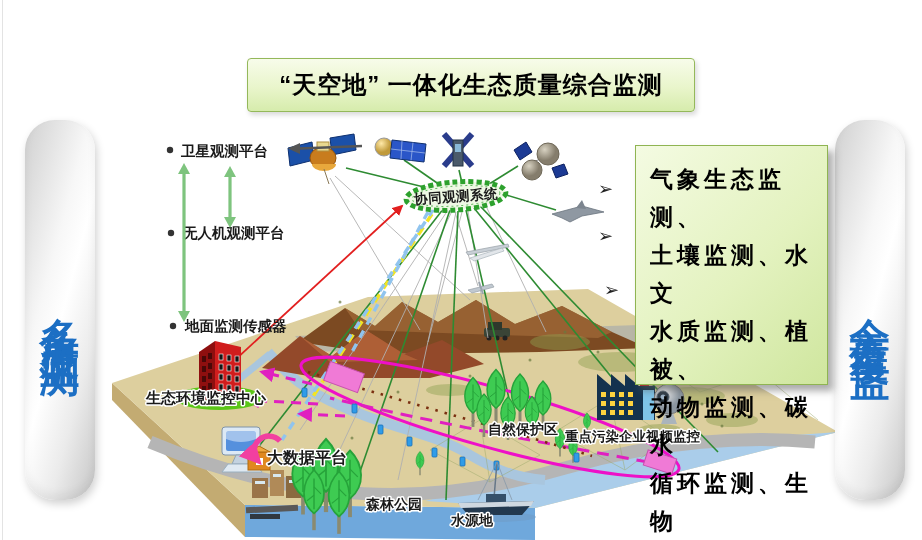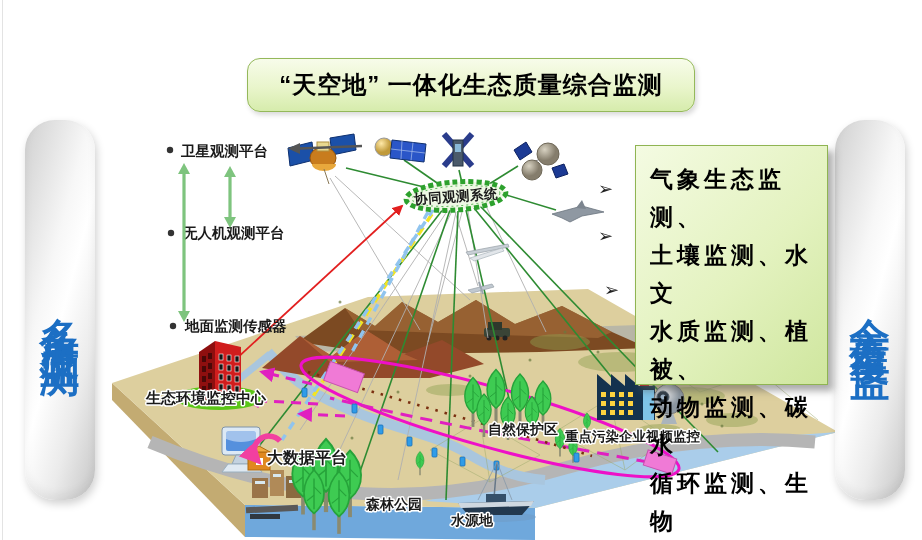--- a/index.html
+++ b/index.html
@@ -1,21 +1,21 @@
 <!DOCTYPE html>
 <html><head>
 <meta charset="utf-8">
 <style>
   html,body{margin:0;padding:0;background:#fff;}
   .stage{position:relative;width:922px;height:540px;background:#ffffff;overflow:hidden;
          font-family:"Liberation Sans",sans-serif;}
   .edge-line{position:absolute;left:2px;top:0;width:1px;height:540px;background:#e3e3e3;}
   .title-banner{position:absolute;left:247px;top:58px;width:446px;height:52px;
     background:linear-gradient(180deg,#f7fcea 0%,#e9f5cb 55%,#d6ecac 100%);
-    border:1px solid #94b85a;border-radius:13px;box-shadow:2px 3px 5px rgba(0,0,0,0.15);
+    border:1px solid #94b85a;border-radius:4px;box-shadow:2px 3px 5px rgba(0,0,0,0.15);
     display:flex;align-items:center;justify-content:center;
     font-size:24px;font-weight:bold;color:#000;letter-spacing:1px;z-index:3;}
   .pill{position:absolute;top:120px;width:70px;height:380px;border-radius:30px;
     background:linear-gradient(105deg,#d0d0d0 0%,#f7f7f7 38%,#ffffff 52%,#ebebeb 74%,#c6c6c6 100%);
     box-shadow:2px 4px 8px rgba(0,0,0,0.18), inset 0 -6px 10px rgba(0,0,0,0.06);
     display:flex;align-items:center;justify-content:center;z-index:3;}
   .pill-left{left:25px;}
   .pill-right{right:17px;}
   .pill-text{writing-mode:vertical-rl;text-orientation:upright;
     font-size:40px;font-weight:600;color:#1c6fc4;letter-spacing:10px;line-height:70px;}

